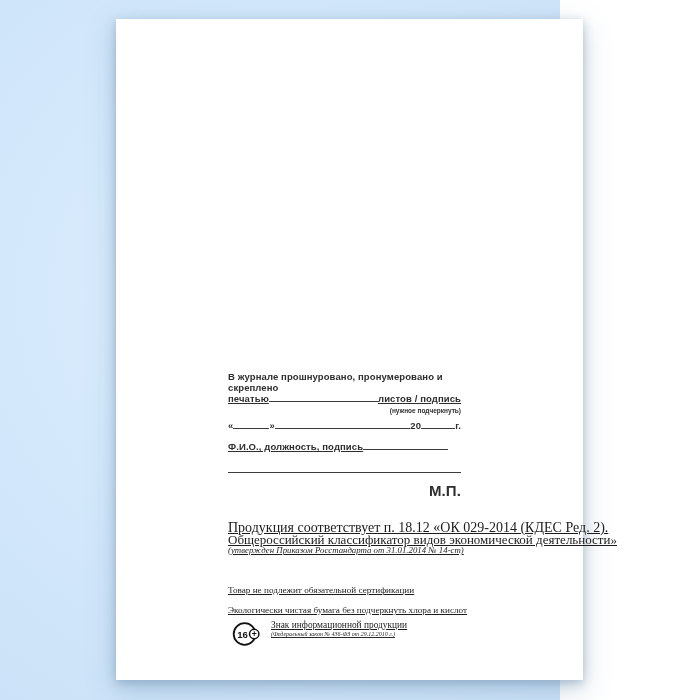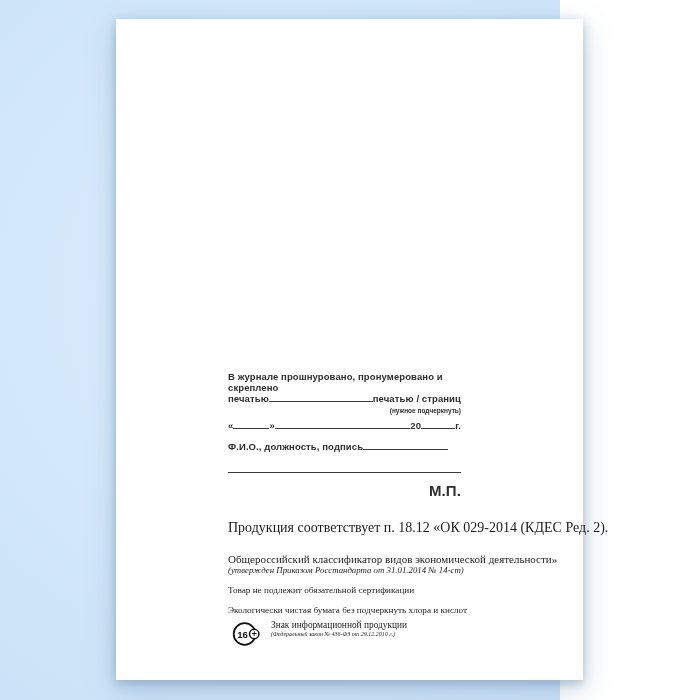--- a/index.html
+++ b/index.html
@@ -18,33 +18,33 @@
   }
   .tb { position:absolute; left:112px; width:233px; color:#2e2e2e; }
 
   .sans  { font-family:"Liberation Sans", sans-serif; font-weight:700; font-size:9.5px; letter-spacing:0.1px; }
   .serif { font-family:"Liberation Serif", serif; font-weight:400; font-size:9.2px; color:#1c1c1c; }
 
   .row  { display:flex; align-items:flex-end; }
   .fill { flex:1 1 auto; border-bottom:1px solid #3c3c3c; margin-bottom:2px; min-width:8px; }
   .seg  { flex:0 0 auto; border-bottom:1px solid #3c3c3c; margin-bottom:2px; }
   .w36  { width:36px; } .w34 { width:34px; }
-  .nw   { white-space:nowrap; }
+  .nw   { white-space:nowrap;text-decoration:underline; }
 
   .stitch    { top:352px; }
   .seal-row  { top:374px; }
   .hint      { top:388px; text-align:right; font-size:6.5px; letter-spacing:0; }
   .date-row  { top:401px; }
   .fio-row   { top:422px; padding-right:13px; box-sizing:border-box; }
   .sig-line  { top:444px; height:9px; border-bottom:1px solid #3c3c3c; }
   .mp        { top:463px; text-align:right; font-size:15px; }
 
   .okved     { top:503px; line-height:11.5px; width:245px; }
   .okved .l1 { font-size:14px; }
-  .okved .l2 { font-size:11px;margin-top:20px; }
+  .okved .l2 { font-size:13px; }
   .okved .l3 { font-size:8.8px; font-style:italic; }
   .sanitary  { top:546px; }
   .cert      { top:566px; }
   .eco       { top:586px; }
 
   .agemark   { top:601px; display:flex; align-items:flex-start; }
   .agemark svg { margin-left:4px; flex:0 0 auto; }
   .agemark .txt { margin-left:11px; margin-top:0; }
   .agemark .lbl { font-family:"Liberation Serif", serif; font-size:9.4px; color:#1c1c1c; }
   .agemark .law { font-family:"Liberation Serif", serif; font-style:italic; font-size:6px; color:#2a2a2a; margin-top:1px; }
@@ -54,21 +54,21 @@
 <body>
 
 <div class="stage">
   <div class="paper">
 
     <div class="tb sans stitch">В журнале прошнуровано, пронумеровано и скреплено</div>
 
     <div class="tb sans row seal-row">
       <span class="nw">печатью</span>
       <span class="fill"></span>
-      <span class="nw">печатью / страниц</span>
+      <span class="nw">листов / подпись</span>
     </div>
 
     <div class="tb sans hint">(нужное подчеркнуть)</div>
 
     <div class="tb sans row date-row">
       <span>«</span>
       <span class="seg w36"></span>
       <span>»</span>
       <span class="fill"></span>
       <span>20</span>

